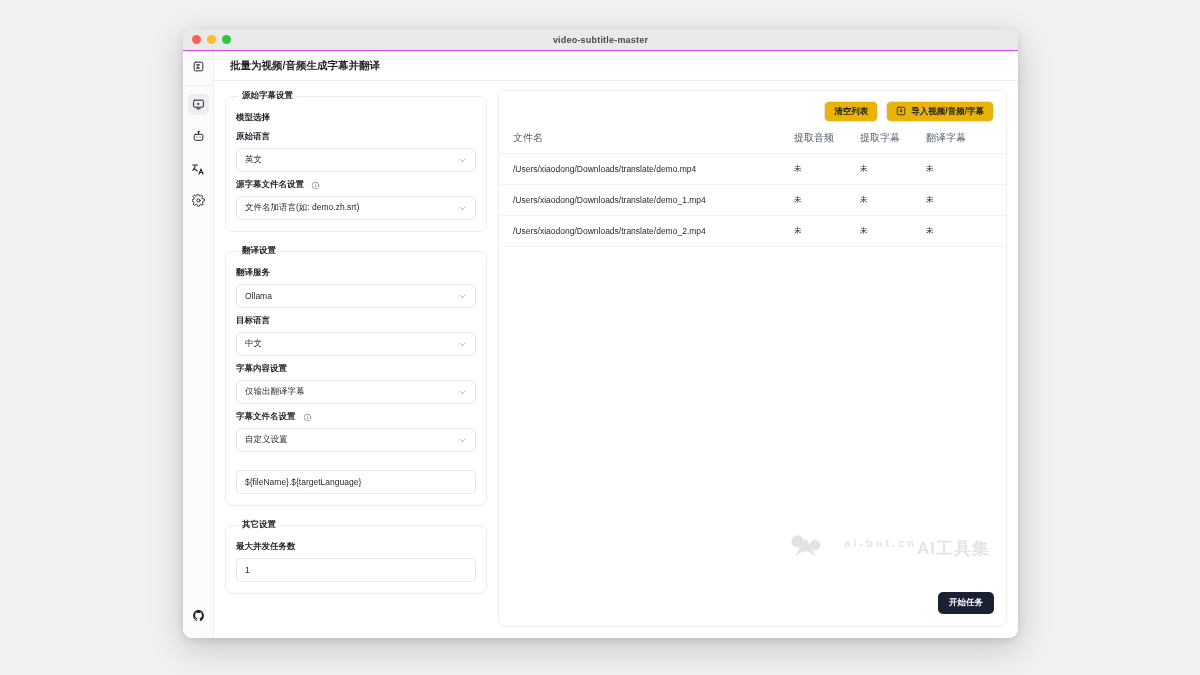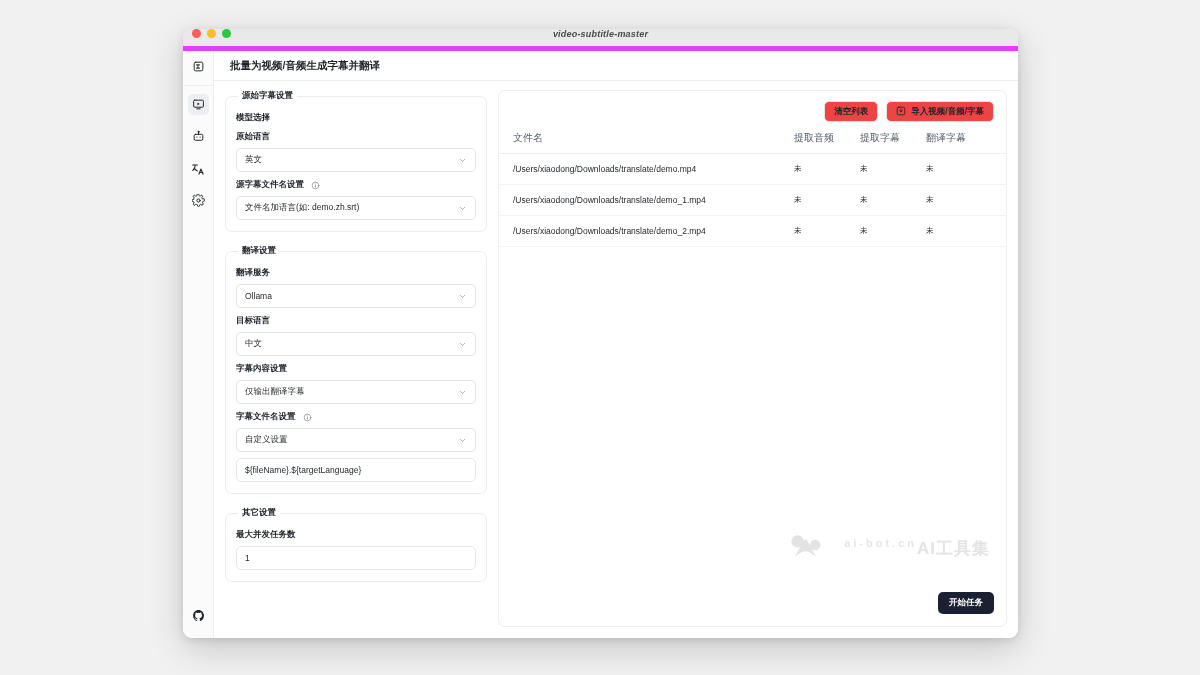--- a/index.html
+++ b/index.html
@@ -22,25 +22,24 @@
     width: 835px; height: 609px;
     background: #ffffff;
     border-radius: 9px;
     box-shadow: 0 10px 34px rgba(0,0,0,0.18), 0 2px 8px rgba(0,0,0,0.10);
     overflow: hidden;
     display: flex; flex-direction: column;
   }
   .titlebar {
     height: 22px;
     background: #e9e9e9;
-    border-bottom: 5px solid #d946ef;
-    display: flex; 
+    border-bottom: 1px solid #d946ef;
+    display: flex; align-items: center;
     position: relative;
     flex: 0 0 auto;
-    font-style: italic;
   }
   .traffic { display: flex; gap: 6px; padding-left: 9px; }
   .dot { width: 9px; height: 9px; border-radius: 50%; }
   .dot.red { background: #ff5f57; }
   .dot.yellow { background: #febc2e; }
   .dot.green { background: #28c840; }
   .win-title {
     position: absolute; left: 0; right: 0; text-align: center;
     font-size: 9px; font-weight: bold; color: #4a4a4a;
     letter-spacing: .2px;
@@ -123,40 +122,40 @@
     display: flex; align-items: center; justify-content: space-between;
     padding: 0 8px;
     font-size: 8.5px; color: #1f2328;
   }
   .select.muted { color: #8892a6; }
   .chev { color: #9aa0a6; display: inline-flex; }
   .textinput {
     height: 24px; border: 1px solid #e6e6e6; border-radius: 5px;
     background: #fff; display: flex; align-items: center;
     padding: 0 8px; font-size: 8.5px; color: #1f2328;
-    margin-top: 6px;
+    margin-top: 18px;
   }
 
   
   .panel {
     flex: 1 1 auto; min-width: 0;
     border: 1px solid #eeeeee; border-radius: 7px;
     background: #ffffff;
     display: flex; flex-direction: column;
     position: relative;
     overflow: hidden;
   }
   .panel-toolbar {
     display: flex; justify-content: flex-end; align-items: center;
     gap: 8px; padding: 10px 12px 9px 12px;
     flex: 0 0 auto;
   }
   .btn {
     height: 21px; border: 1px solid #e4e4e4; border-radius: 5px;
-    background: #ef4444; color: #1f2328;
+    background: #eab308; color: #1f2328;
     font-size: 8.5px; font-weight: bold;
     display: inline-flex; align-items: center; gap: 5px;
     padding: 0 9px;
   }
   .tablehead {
     display: flex; align-items: center;
     padding: 0 14px 8px 14px;
     border-bottom: 1px solid #f0f0f0;
     flex: 0 0 auto;
   }

